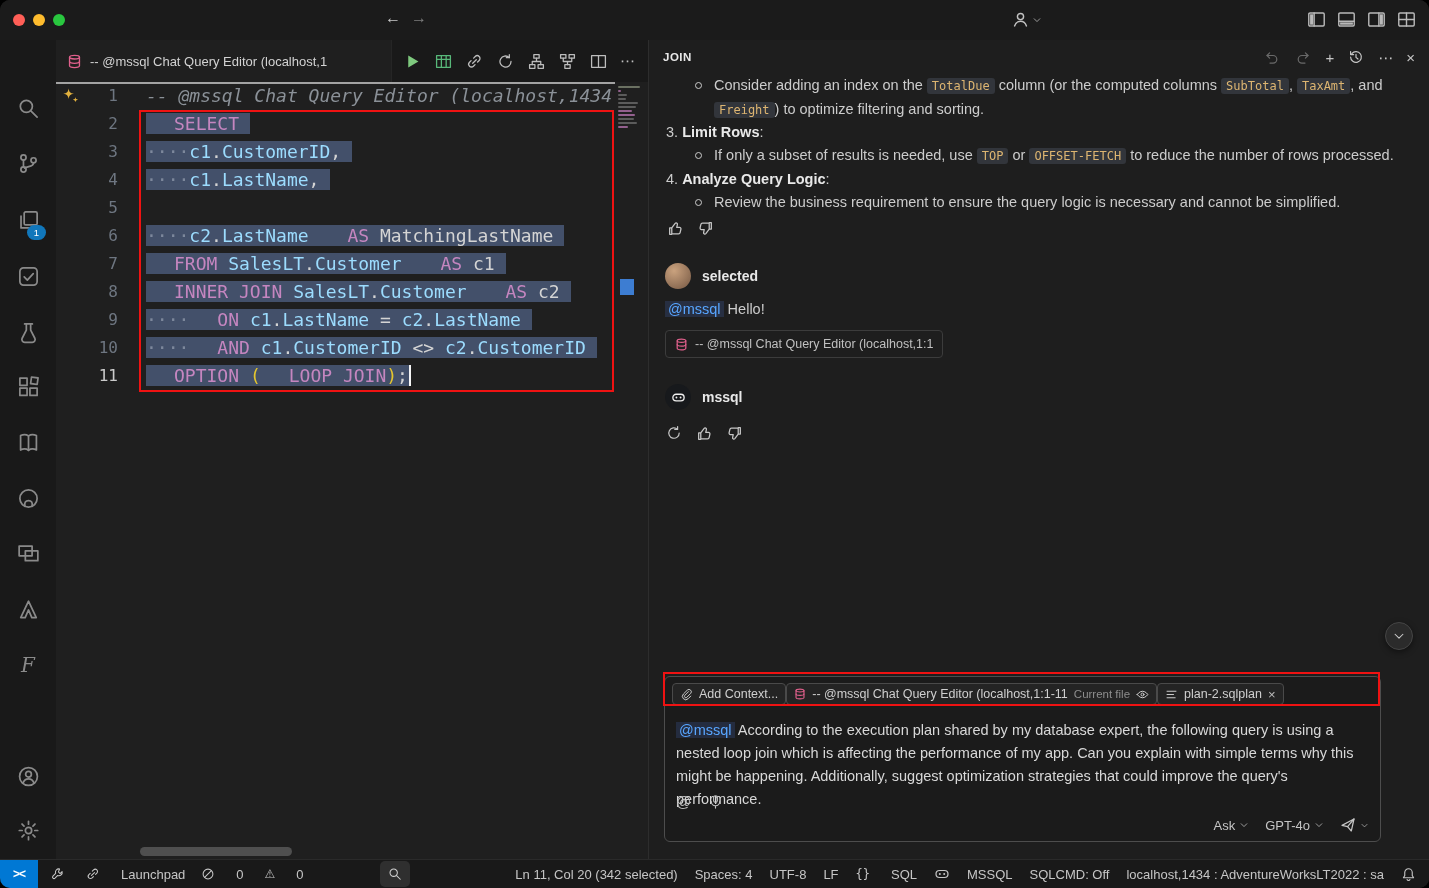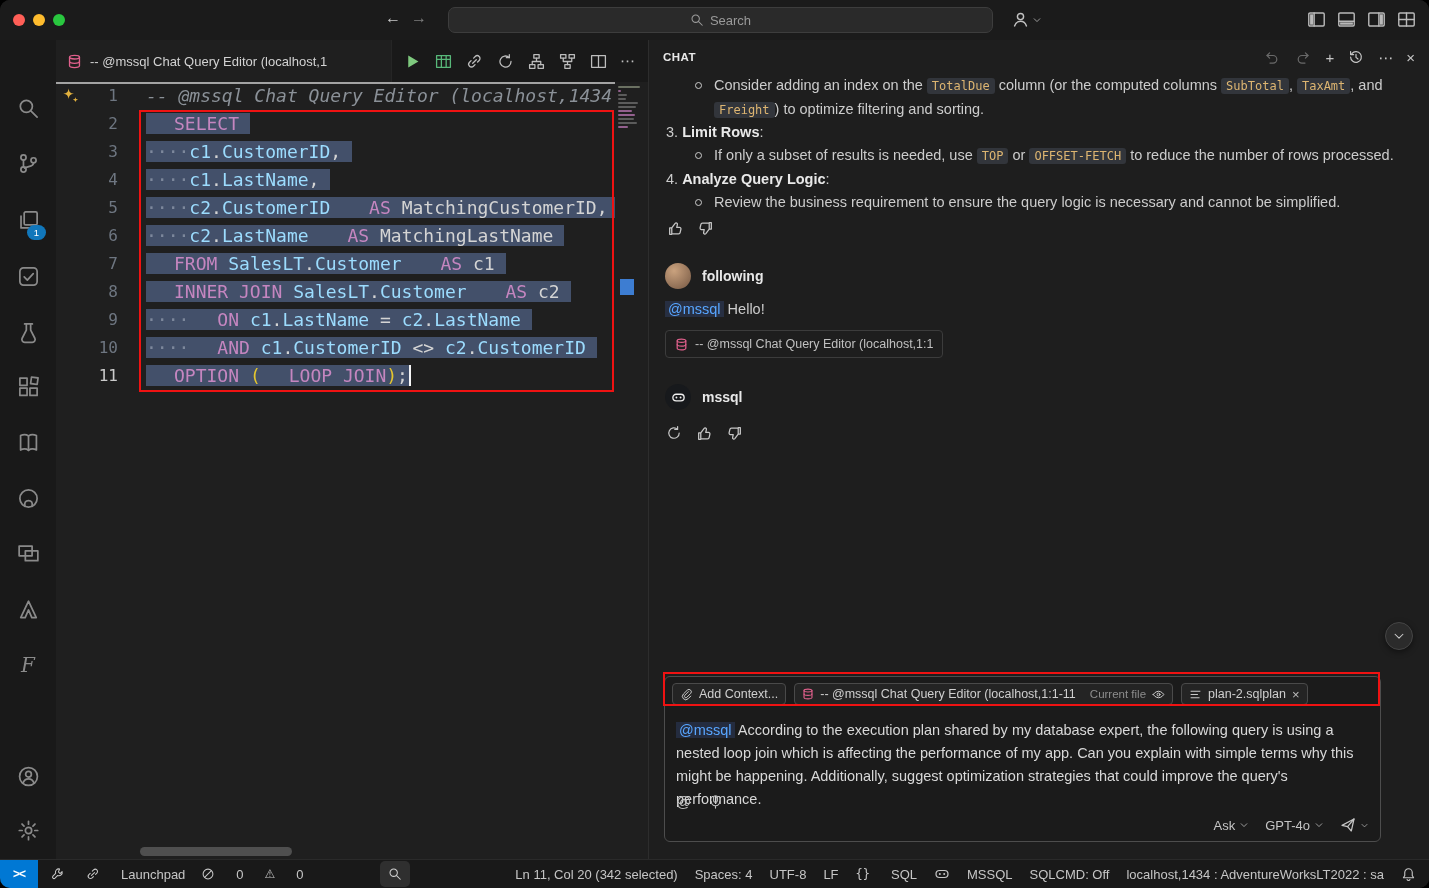--- a/index.html
+++ b/index.html
@@ -68,23 +68,23 @@
   .avatar{width:26px;height:26px;border-radius:50%;flex:none;}
   .avatar.user{background:radial-gradient(circle at 35% 30%,#caa27e,#8a6a52 75%);}
   .avatar.bot{background:#17191c;display:flex;align-items:center;justify-content:center;color:#f0f0f0;}
   .msg-name{font-weight:bold;font-size:14px;color:#e8e8e8;}
   .msg-body{padding:0 16px;margin-top:12px;font-size:14.5px;color:#cccccc;}
   .attachment-pill{margin:13px 0 0 16px;display:inline-flex;align-items:center;gap:7px;border:1px solid #3c3c3c;border-radius:4px;height:26px;padding:0 9px;font-size:12.5px;color:#c0c0c0;background:#1e1e1e;}
   .msg-actions{display:flex;gap:12px;padding:0 16px;margin-top:14px;color:#c5c5c5;}
   .icon-btn{width:18px;height:18px;display:flex;align-items:center;justify-content:center;}
   .scroll-down-btn{position:absolute;right:16px;top:582px;width:28px;height:28px;border-radius:50%;background:#2b2b2b;border:1px solid #454545;display:flex;align-items:center;justify-content:center;color:#cccccc;box-shadow:0 2px 6px rgba(0,0,0,.45);box-sizing:border-box;}
   .chat-input{position:absolute;left:15px;top:636px;width:717px;height:166px;background:#1b1b1b;border:1px solid #4d4d4d;border-radius:6px;box-sizing:border-box;}
-  .ctx-row{display:flex;gap:8px;padding:6px 7px;align-items:flex-start;}
+  .ctx-row{display:flex;gap:0;padding:6px 7px;align-items:flex-start;}
   .pill{display:inline-flex;align-items:center;gap:6px;height:22px;border:1px solid #4a4a4a;border-radius:4px;padding:0 7px;font-size:12.5px;color:#cfcfcf;background:#242424;box-sizing:border-box;white-space:nowrap;}
-  .pill .hint{color:#8d8d8d;font-size:11.5px;margin-left:8px;}
+  .pill .hint{color:#8d8d8d;font-size:11.5px;}
   .input-text{padding:8px 11px 0;font-size:14.5px;line-height:23px;color:#d8d8d8;}
   .input-bottom{position:absolute;bottom:8px;left:11px;right:11px;display:flex;align-items:center;gap:15px;color:#c5c5c5;font-size:13px;}
   .ib-right{margin-left:auto;display:flex;align-items:center;gap:16px;margin-top:47px;}
   .ib-group{display:flex;align-items:center;gap:4px;}
   .at-glyph{font-size:15px;color:#bdbdbd;}
 
   
   .statusbar{position:absolute;left:0;right:0;bottom:0;height:28px;background:#191919;border-top:1px solid #2a2a2a;display:flex;align-items:center;font-size:13px;color:#c6c6c6;}
   .remote{width:38px;height:28px;background:#0078d4;color:#fff;display:flex;align-items:center;justify-content:center;font-size:12px;font-weight:bold;letter-spacing:-1px;flex:none;}
   .sb-left{display:flex;gap:16px;margin-left:13px;align-items:center;}
@@ -101,29 +101,20 @@
 <body>
 
 <div class="app">
 
   <div class="titlebar">
     <span class="dot r"></span>
     <span class="dot y"></span>
     <span class="dot g"></span>
     <span class="navbtn" style="left:382px">←</span>
     <span class="navbtn fwd" style="left:408px">→</span>
-    <div class="searchbox">
-      <span>
-          <svg class="ic" viewBox="0 0 16 16" width="14" height="14">
-            <circle cx="6.5" cy="6.5" r="4.2"></circle>
-            <path d="M9.8 9.8 14 14"></path>
-          </svg>
-        </span>
-      <span>Search</span>
-    </div>
     <div class="account">
       <span>
           <svg class="ic" viewBox="0 0 16 16" width="19" height="19">
             <circle cx="8" cy="5.5" r="2.6"></circle>
             <path d="M3 13.4c1-2.9 2.8-3.9 5-3.9s4 1 5 3.9"></path>
           </svg>
         </span>
       <span>
           <svg class="ic" viewBox="0 0 16 16" width="10" height="10">
             <path d="M3.5 6l4.5 4.5L12.5 6"></path>
@@ -306,21 +297,21 @@
     <div class="code">
       <span class="sparkle"><svg viewBox="0 0 20 20" width="19" height="19">
             <path d="M8 1.5c.7 4 1.6 4.9 5.6 5.6-4 .7-4.9 1.6-5.6 5.6-.7-4-1.6-4.9-5.6-5.6 4-.7 4.9-1.6 5.6-5.6z" fill="#e2b13e"></path>
             <path d="M15.2 10.5c.35 2 .8 2.45 2.8 2.8-2 .35-2.45.8-2.8 2.8-.35-2-.8-2.45-2.8-2.8 2-.35 2.45-.8 2.8-2.8z" fill="#e2b13e"></path>
           </svg></span>
       <div>
           <div class="code-line"><span class="ln">1</span><span class="lc"><span class="tk-cm">-- @mssql Chat Query Editor (localhost,1434:</span></span></div>
           <div class="code-line"><span class="ln">2</span><span class="lc"><span class="sel"><span class="tk-kw">SELECT</span></span></span></div>
           <div class="code-line"><span class="ln">3</span><span class="lc"><span class="sel"><span class="tk-ws">····</span><span class="tk-id">c1</span><span class="tk-pl">.</span><span class="tk-id">CustomerID</span><span class="tk-pl">,</span></span></span></div>
           <div class="code-line"><span class="ln">4</span><span class="lc"><span class="sel"><span class="tk-ws">····</span><span class="tk-id">c1</span><span class="tk-pl">.</span><span class="tk-id">LastName</span><span class="tk-pl">,</span></span></span></div>
-          <div class="code-line"><span class="ln">5</span><span class="lc"><span class="sel"><span class="tk-ws">····</span><span class="tk-id">c2</span><span class="tk-pl">.</span><span class="tk-id">CustomerID</span><span class="tk-pl"> </span><span class="tk-kw">AS</span><span class="tk-pl"> MatchingCustomerID,</span></span></span></div>
+          <div class="code-line"><span class="ln">5</span></div>
           <div class="code-line"><span class="ln">6</span><span class="lc"><span class="sel"><span class="tk-ws">····</span><span class="tk-id">c2</span><span class="tk-pl">.</span><span class="tk-id">LastName</span><span class="tk-pl"> </span><span class="tk-kw">AS</span><span class="tk-pl"> MatchingLastName</span></span></span></div>
           <div class="code-line"><span class="ln">7</span><span class="lc"><span class="sel"><span class="tk-kw">FROM</span><span class="tk-pl"> </span><span class="tk-id">SalesLT</span><span class="tk-pl">.</span><span class="tk-id">Customer</span><span class="tk-pl"> </span><span class="tk-kw">AS</span><span class="tk-pl"> c1</span></span></span></div>
           <div class="code-line"><span class="ln">8</span><span class="lc"><span class="sel"><span class="tk-kw">INNER JOIN</span><span class="tk-pl"> </span><span class="tk-id">SalesLT</span><span class="tk-pl">.</span><span class="tk-id">Customer</span><span class="tk-pl"> </span><span class="tk-kw">AS</span><span class="tk-pl"> c2</span></span></span></div>
           <div class="code-line"><span class="ln">9</span><span class="lc"><span class="sel"><span class="tk-ws">····</span><span class="tk-kw">ON</span><span class="tk-pl"> </span><span class="tk-id">c1</span><span class="tk-pl">.</span><span class="tk-id">LastName</span><span class="tk-pl"> = </span><span class="tk-id">c2</span><span class="tk-pl">.</span><span class="tk-id">LastName</span></span></span></div>
           <div class="code-line"><span class="ln">10</span><span class="lc"><span class="sel"><span class="tk-ws">····</span><span class="tk-kw">AND</span><span class="tk-pl"> </span><span class="tk-id">c1</span><span class="tk-pl">.</span><span class="tk-id">CustomerID</span><span class="tk-pl"> &lt;&gt; </span><span class="tk-id">c2</span><span class="tk-pl">.</span><span class="tk-id">CustomerID</span></span></span></div>
           <div class="code-line"><span class="ln active">11</span><span class="lc"><span class="sel sel-end"><span class="tk-kw">OPTION</span><span class="tk-pl"> </span><span class="tk-br">(</span><span class="tk-kw">LOOP JOIN</span><span class="tk-br">)</span><span class="tk-pl">;</span><span class="caret"></span></span></span></div>
         </div>
     </div>
     <div class="minimap">
         <div>
@@ -336,21 +327,21 @@
           <div class="mm-bar" style="top: 40px; width: 19px; background: rgb(102, 102, 102);"></div>
           <div class="mm-bar" style="top: 44px; width: 10px; background: rgb(168, 108, 162);"></div>
         </div>
       </div>
     <div class="blue-mark"></div>
     <div class="hscroll"></div>
   </div>
 
   <div class="chat">
     <div class="chat-header">
-      <span class="chat-title">CHAT</span>
+      <span class="chat-title">JOIN</span>
       <div class="chat-header-actions">
         <span class="icon-btn dimmed">
             <svg class="ic" viewBox="0 0 16 16" width="16" height="16">
               <path d="M3 6.5h6a3.8 3.8 0 0 1 0 7.6H6"></path>
               <path d="M5.6 3.9 3 6.5l2.6 2.6"></path>
             </svg>
           </span>
         <span class="icon-btn dimmed">
             <svg class="ic" viewBox="0 0 16 16" width="16" height="16">
               <path d="M13 6.5H7a3.8 3.8 0 0 0 0 7.6h3"></path>
@@ -387,21 +378,21 @@
           </span>
         <span class="icon-btn">
             <svg class="ic" viewBox="0 0 16 16" width="17" height="17" style="transform:rotate(180deg)">
               <path d="M2.5 7.5h2v6h-2zM4.5 13h6.3a1.6 1.6 0 0 0 1.6-1.3l.7-3.2A1.3 1.3 0 0 0 11.8 7H9.2l.6-2.8a1.2 1.2 0 0 0-2.1-1L4.5 7.5"></path>
             </svg>
           </span>
       </div>
 
       <div class="msg-head">
         <span class="avatar user"></span>
-        <span class="msg-name">following</span>
+        <span class="msg-name">selected</span>
       </div>
       <div class="msg-body">
         <span class="chip-mention">@mssql</span><span> Hello!</span>
       </div>
       <div class="attachment-pill">
         <span style="color:#e0608c">
             <svg class="ic" viewBox="0 0 16 16" width="13" height="13" style="stroke-width:1.5">
               <ellipse cx="8" cy="3.4" rx="5.3" ry="1.9"></ellipse>
               <path d="M2.7 3.4v9.2c0 1 2.4 1.9 5.3 1.9s5.3-.9 5.3-1.9V3.4"></path>
               <path d="M2.7 8c0 1 2.4 1.9 5.3 1.9S13.3 9 13.3 8"></path>

